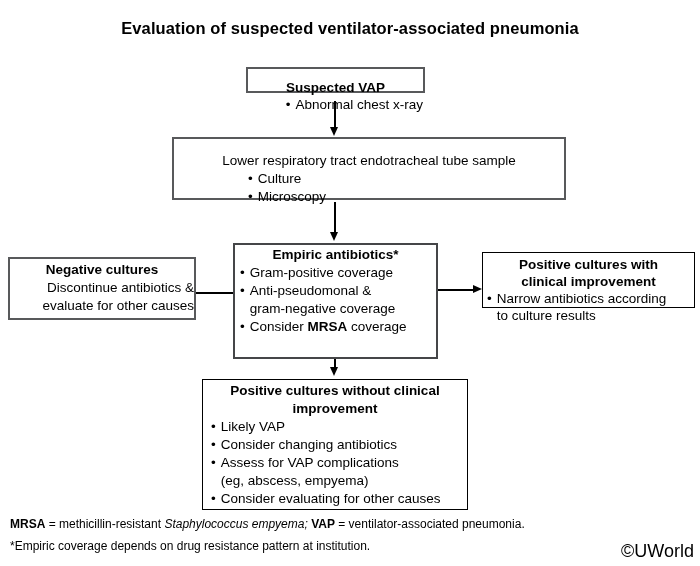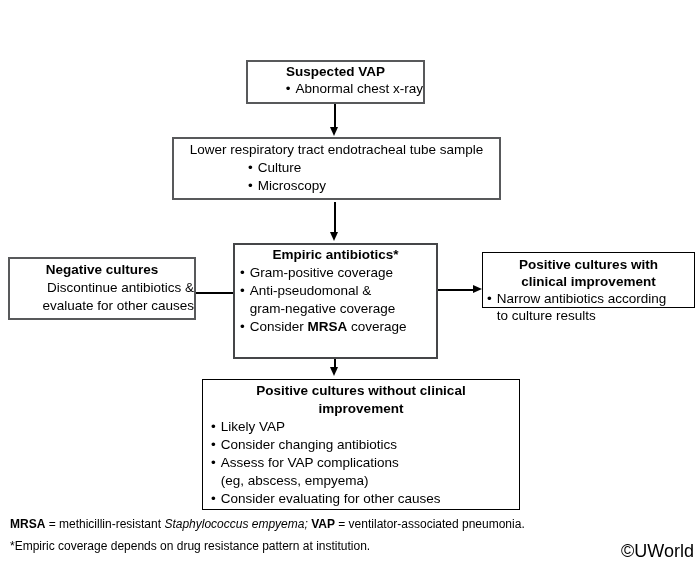--- a/index.html
+++ b/index.html
@@ -33,42 +33,43 @@
   .fn{position:absolute;left:10px;font-size:12px;line-height:14px;}
   .copyright{position:absolute;right:6px;top:541px;font-size:18px;font-weight:500;}
   b{font-weight:bold;}
   i{font-style:italic;}
 </style>
 </head>
 <body>
 
 <div class="canvas">
 
+  <div class="title">Evaluation of suspected ventilator-associated pneumonia</div>
 
   <div class="vl" style="left:334px;top:101px;height:27px"></div>
   <div class="head-down" style="left:330px;top:127px"></div>
 
   <div class="vl" style="left:334px;top:202px;height:31px"></div>
   <div class="head-down" style="left:330px;top:232px"></div>
 
   <div class="hl" style="left:193px;top:292px;width:41px"></div>
   <div class="head-left" style="left:184px;top:288px"></div>
 
   <div class="hl" style="left:437px;top:289px;width:37px"></div>
   <div class="head-right" style="left:473px;top:285px"></div>
 
   <div class="vl" style="left:334px;top:341px;height:27px"></div>
   <div class="head-down" style="left:330px;top:367px"></div>
 
-  <div class="box b-gray" style="left:246px;top:60px;width:179px;height:44px;line-height:17px;padding-top:1px">
+  <div class="box b-gray" style="left:246px;top:67px;width:179px;height:26px;line-height:17px;padding-top:10px">
     <div class="bh">Suspected VAP</div>
     <div class="cl"><span class="bm">•</span><span>Abnormal chest x-ray</span></div>
   </div>
 
-  <div class="box b-gray" style="left:172px;top:137px;width:329px;height:63px;padding-top:2px">
+  <div class="box b-gray" style="left:172px;top:137px;width:394px;height:63px;padding-top:13px">
     <div class="bh normal">Lower respiratory tract endotracheal tube sample</div>
     <div class="bullets" style="padding-left:74px">
       <div class="brow">
           <span class="bm">•</span>
           <span class="bt">Culture</span>
         </div>
       <div class="brow">
           <span class="bm">•</span>
           <span class="bt">Microscopy</span>
         </div>
@@ -103,21 +104,21 @@
     <div class="bh">Positive cultures with</div>
     <div class="bh">clinical improvement</div>
     <div class="bullets" style="padding-left:4px">
       <div class="brow">
           <span class="bm">•</span>
           <span class="bt"><span>Narrow antibiotics according</span><br><span>to culture results</span></span>
         </div>
     </div>
   </div>
 
-  <div class="box b-thin" style="left:202px;top:379px;width:318px;height:131px;padding-top:2px">
+  <div class="box b-thin" style="left:202px;top:379px;width:266px;height:131px;padding-top:2px">
     <div class="bh">Positive cultures without clinical</div>
     <div class="bh">improvement</div>
     <div class="bullets" style="padding-left:8px">
       <div class="brow">
           <span class="bm">•</span>
           <span class="bt">Likely VAP</span>
         </div>
       <div class="brow">
           <span class="bm">•</span>
           <span class="bt">Consider changing antibiotics</span>

